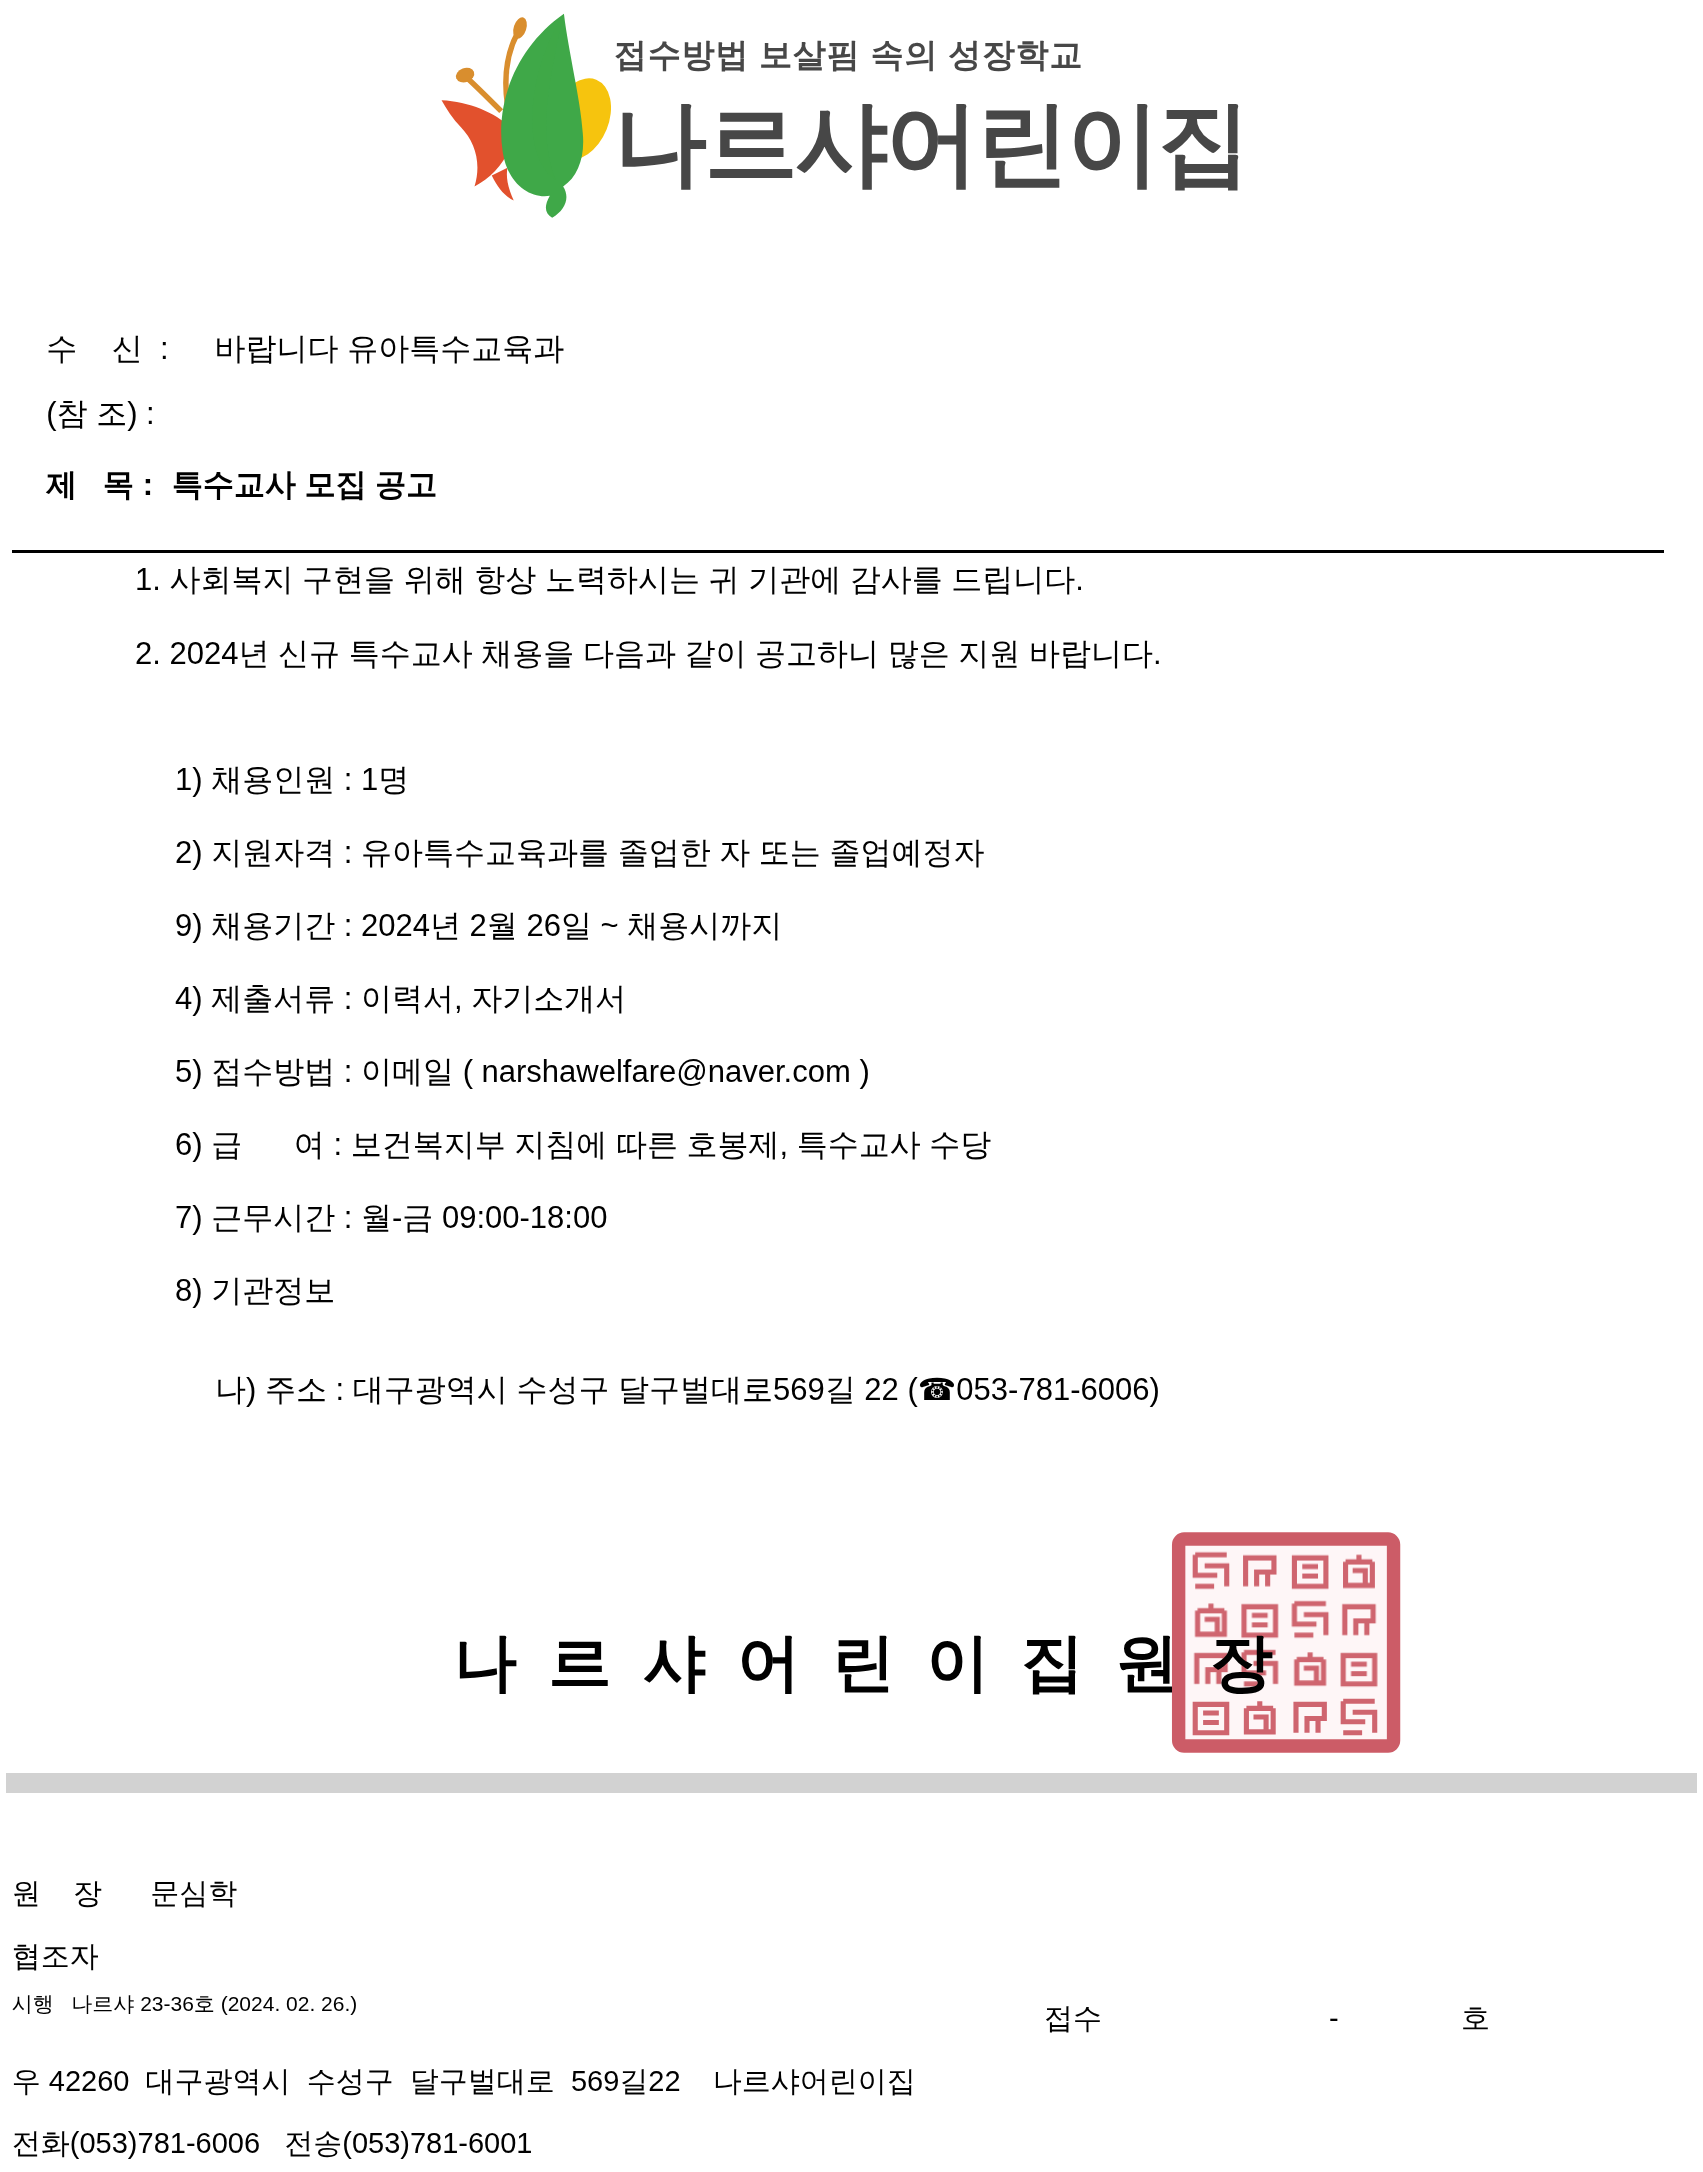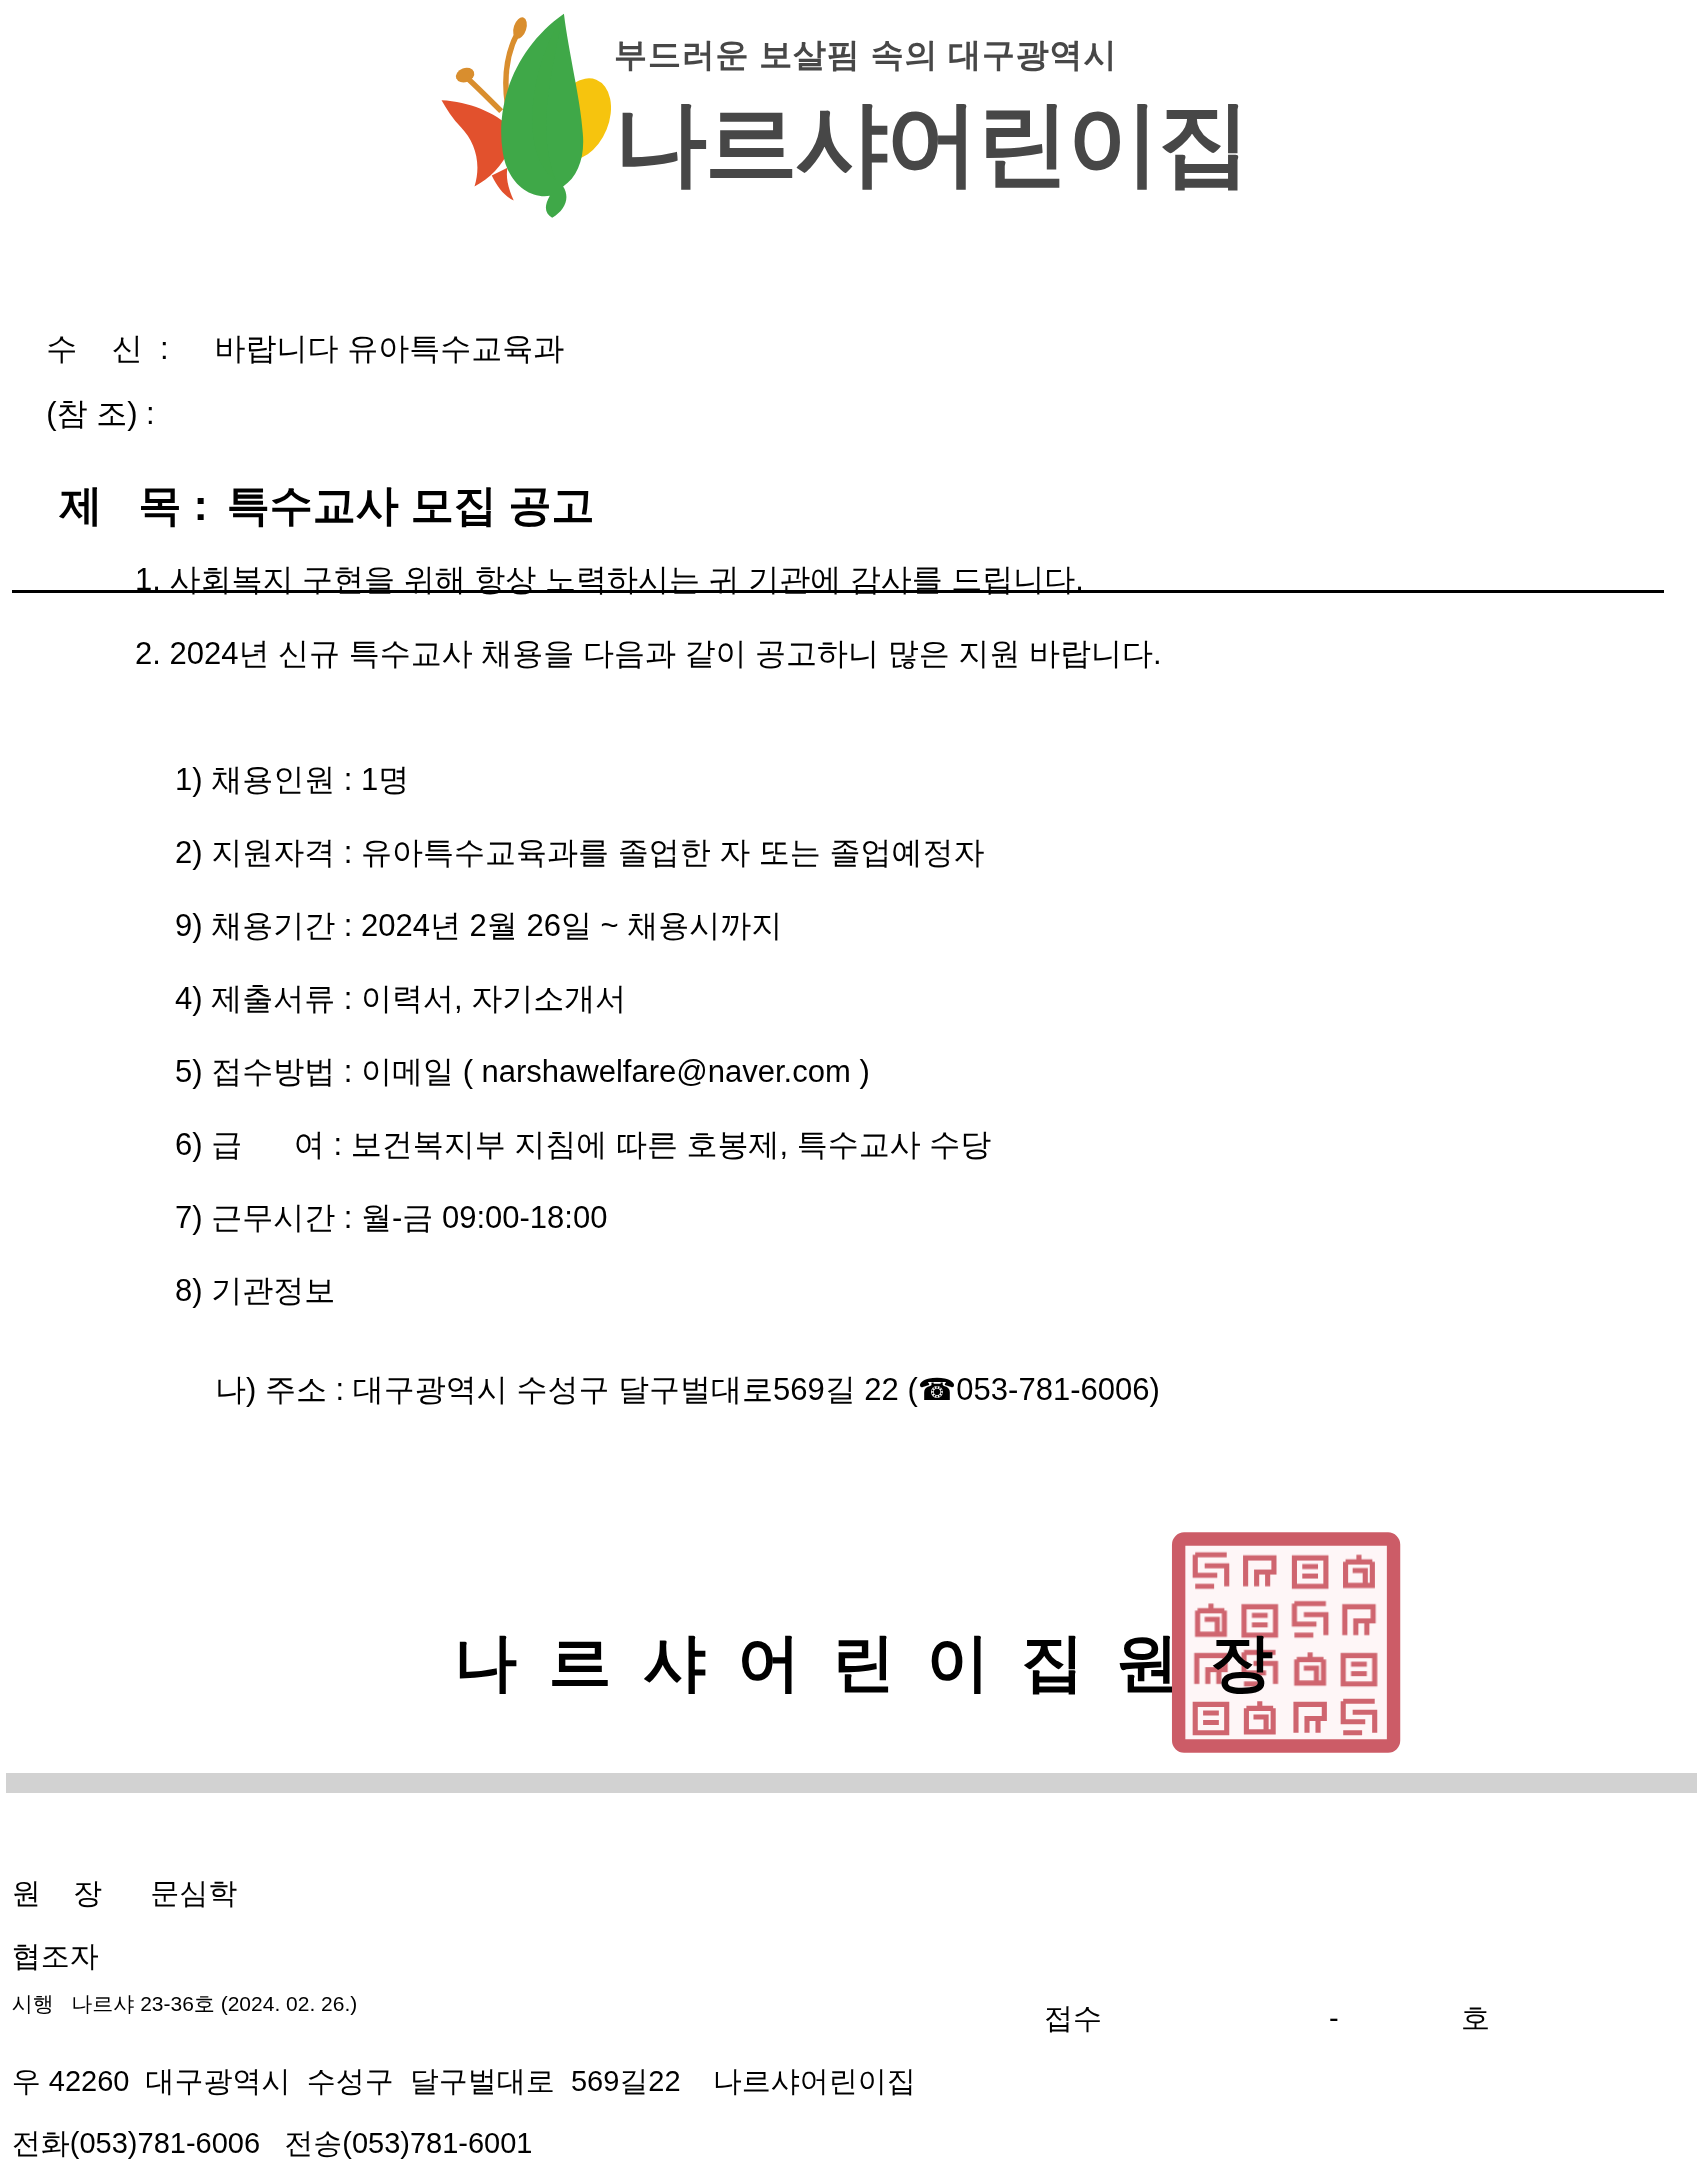--- a/index.html
+++ b/index.html
@@ -17,21 +17,21 @@
   .txt{position:absolute;white-space:pre;line-height:1.12;}
   
   .letterhead{position:absolute;left:429px;top:9.4px;display:flex;align-items:flex-start;}
   .logo-textcol{margin-left:3.1px;margin-top:23.6px;}
   .logo-tagline{font-size:33px;font-weight:bold;color:var(--logo_text);letter-spacing:0.8px;white-space:pre;}
   .logo-title{font-size:93px;font-weight:bold;color:var(--logo_text);letter-spacing:-2.4px;margin-top:3.1px;white-space:pre;}
   
   .line-to{left:11.8px;top:297px;font-size:31px;}
   .line-cc{left:11.8px;top:362px;font-size:31px;}
   .line-subject{
-    left:11.8px;top:433px;width:1652px;font-size:43px;font-weight:bold;
+    left:11.8px;top:433px;width:1652px;font-size:31px;font-weight:bold;
     padding-bottom:12.6px;border-bottom:3.9px solid var(--text_black);
   }
   .lbl-gap{display:inline-block;width:46px;}
   .subject-gap{display:inline-block;width:19px;}
   
   .para1{left:135px;top:563px;font-size:31px;}
   .para2{left:135px;top:637px;font-size:31px;}
   .items{position:absolute;left:175px;top:764px;}
   .items .item{font-size:31px;line-height:31px;margin-bottom:42px;white-space:pre;}
   .subitems{position:absolute;left:215px;top:1374px;}
@@ -68,21 +68,21 @@
       <path d="M100,122 C95,86 99,56 113,30" style="stroke:var(--logo_stem)" stroke-width="7" fill="none"></path>
       <path d="M92,130 C74,112 62,100 50,89" style="stroke:var(--logo_stem)" stroke-width="7" fill="none"></path>
       <ellipse cx="116" cy="24" rx="8" ry="14" transform="rotate(18 116 24)" style="fill:var(--logo_stem)"></ellipse>
       <ellipse cx="46" cy="84" rx="12" ry="9" transform="rotate(-20 46 84)" style="fill:var(--logo_stem)"></ellipse>
 
       <path d="M172,6 C112,48 84,118 94,182 C100,222 128,242 154,238 C146,252 148,261 157,266
                C174,256 180,240 171,226 C190,214 199,188 196,158 C193,114 178,56 172,6 Z" style="fill:var(--logo_green)"></path>
       <path d="M172,6 C150,40 134,86 132,132 C130,176 142,206 162,218 C150,190 146,150 152,110 C157,72 165,34 172,6 Z" style="fill:var(--logo_green)" opacity="0.92"></path>
     </svg>
     <div class="logo-textcol">
-      <div class="logo-tagline">부드러운 보살핌 속의 대구광역시</div>
+      <div class="logo-tagline">접수방법 보살핌 속의 성장학교</div>
       <div class="logo-title">나르샤어린이집</div>
     </div>
   </header>
 
   <div class="txt line-to">
     <span>수    신  :</span><span class="lbl-gap"></span><span>바랍니다 유아특수교육과</span>
   </div>
   <div class="txt line-cc">
     <span>(참 조) :</span>
   </div>

